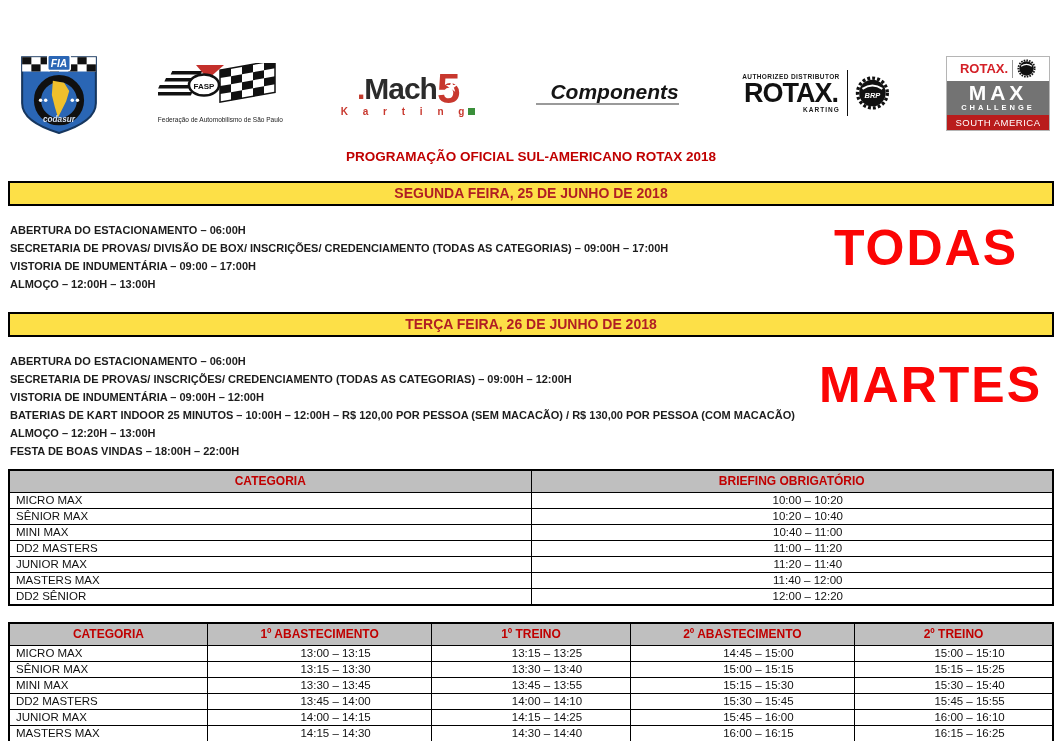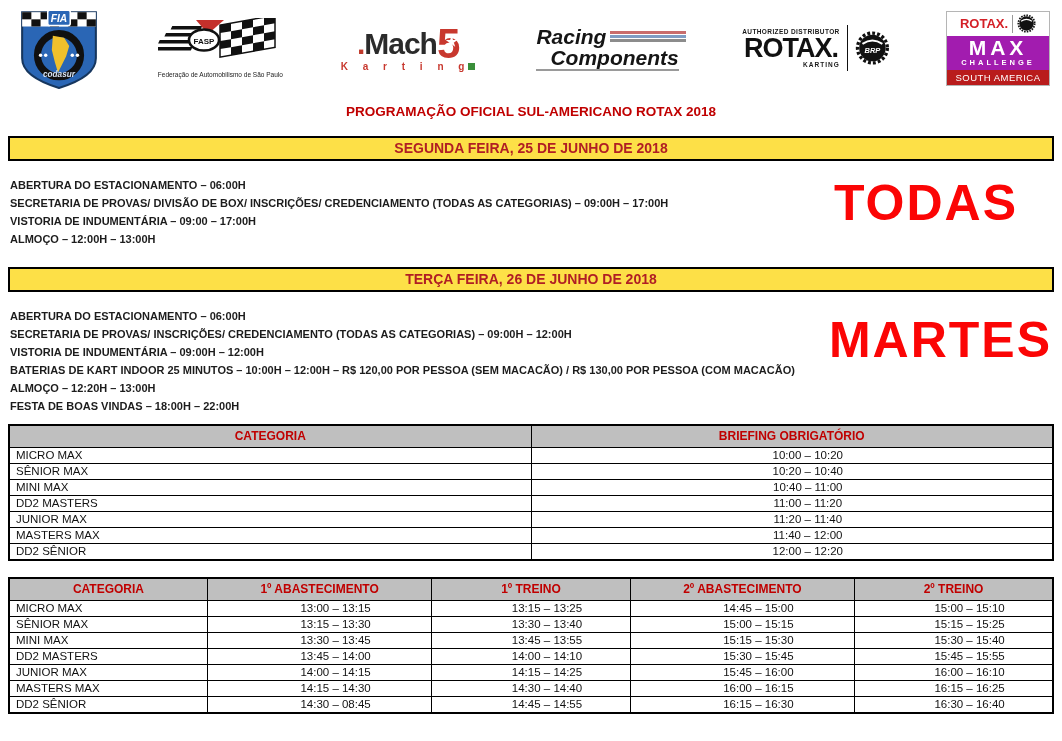--- a/index.html
+++ b/index.html
@@ -13,20 +13,21 @@
     overflow:hidden;
   }
 
   
   .logo-strip {
     height:92px;
     display:flex;
     align-items:center;
     justify-content:space-between;
     padding:4px 12px 0 16px;
+    margin-top:45px;
   }
   .logo { flex:0 0 auto; }
 
   
   .fia-wrap { width:86px; height:86px; }
 
   
   .fasp-wrap { width:122px; text-align:left; }
   .fasp-caption { font-size:6.5px; color:#222; margin-top:1px; white-space:nowrap; }
 
@@ -55,21 +56,21 @@
   .rd-divider { width:2px; height:46px; background:#111; margin:0 7px; }
 
   
   .cba-wrap { width:118px; height:72px; }
 
   
   .rmc { width:104px; border:1px solid #b5b5b5; background:#fff; }
   .rmc-top { display:flex; align-items:center; justify-content:center; height:24px; background:#fff; }
   .rmc-rotax { color:#d42027; font-weight:900; font-size:13px; letter-spacing:0; }
   .rmc-div { width:1px; height:18px; background:#999; margin:0 4px; }
-  .rmc-mid { background:#a21caf; text-align:center; padding:2px 0 3px 0; }
+  .rmc-mid { background:#737373; text-align:center; padding:2px 0 3px 0; }
   .rmc-max { color:#fff; font-weight:900; font-size:21px; line-height:20px; letter-spacing:4px; }
   .rmc-challenge { color:#fff; font-size:7.5px; letter-spacing:3px; font-weight:bold; }
   .rmc-bottom { background:#b91c1c; color:#fff; font-weight:normal; font-size:9.5px; text-align:center; padding:2px 0; letter-spacing:0.5px; }
 
   
   .page-title {
     text-align:center;
     color:#c00000;
     font-weight:bold;
     font-size:13.5px;
@@ -95,21 +96,21 @@
   .day-label {
     position:absolute;
     right:28px;
     color:#fb0505;
     font-weight:900;
     font-size:50px;
     line-height:50px;
     letter-spacing:2px;
   }
   .label-monday { top:2px; right:34px; }
-  .label-tuesday { top:8px; right:0;margin-left:33px; }
+  .label-tuesday { top:8px; right:10px;margin-left:33px; }
 
   
   table {
     width:1046px;
     margin:0 8px;
     border-collapse:collapse;
     table-layout:fixed;
   }
   .briefing-table { margin-top:9px; }
   .schedule-table { margin-top:16px; }
@@ -183,28 +184,20 @@
     </svg>
     <div class="fasp-caption">Federação de Automobilismo de São Paulo</div>
   </div>
 
   <div class="logo mach5">
     <div class="m5-main"><span class="m5-dot">.</span><span>Mach</span><span class="m5-five"><span>5</span><span class="m5-star">★</span></span></div>
     <div class="m5-sub"><span>K a r t i n g</span><span class="m5-sq"></span></div>
   </div>
 
   <div class="logo racing">
-    <div class="rc-line1">
-      <span>Racing</span>
-      <span class="rc-stripes">
-        <span class="rc-stripe" style="background:#c96d6d; display:block;"></span>
-        <span class="rc-stripe" style="background:#7f9dc4; display:block;"></span>
-        <span class="rc-stripe" style="background:#8c8c8c; display:block;"></span>
-      </span>
-    </div>
     <div><span class="rc-line2">Components</span></div>
   </div>
 
   <div class="logo rotax-dist">
     <div class="rd-left">
       <div class="rd-top">AUTHORIZED DISTRIBUTOR</div>
       <div class="rd-name">ROTAX.</div>
       <div class="rd-sub">KARTING</div>
     </div>
     <div class="rd-divider"></div>

